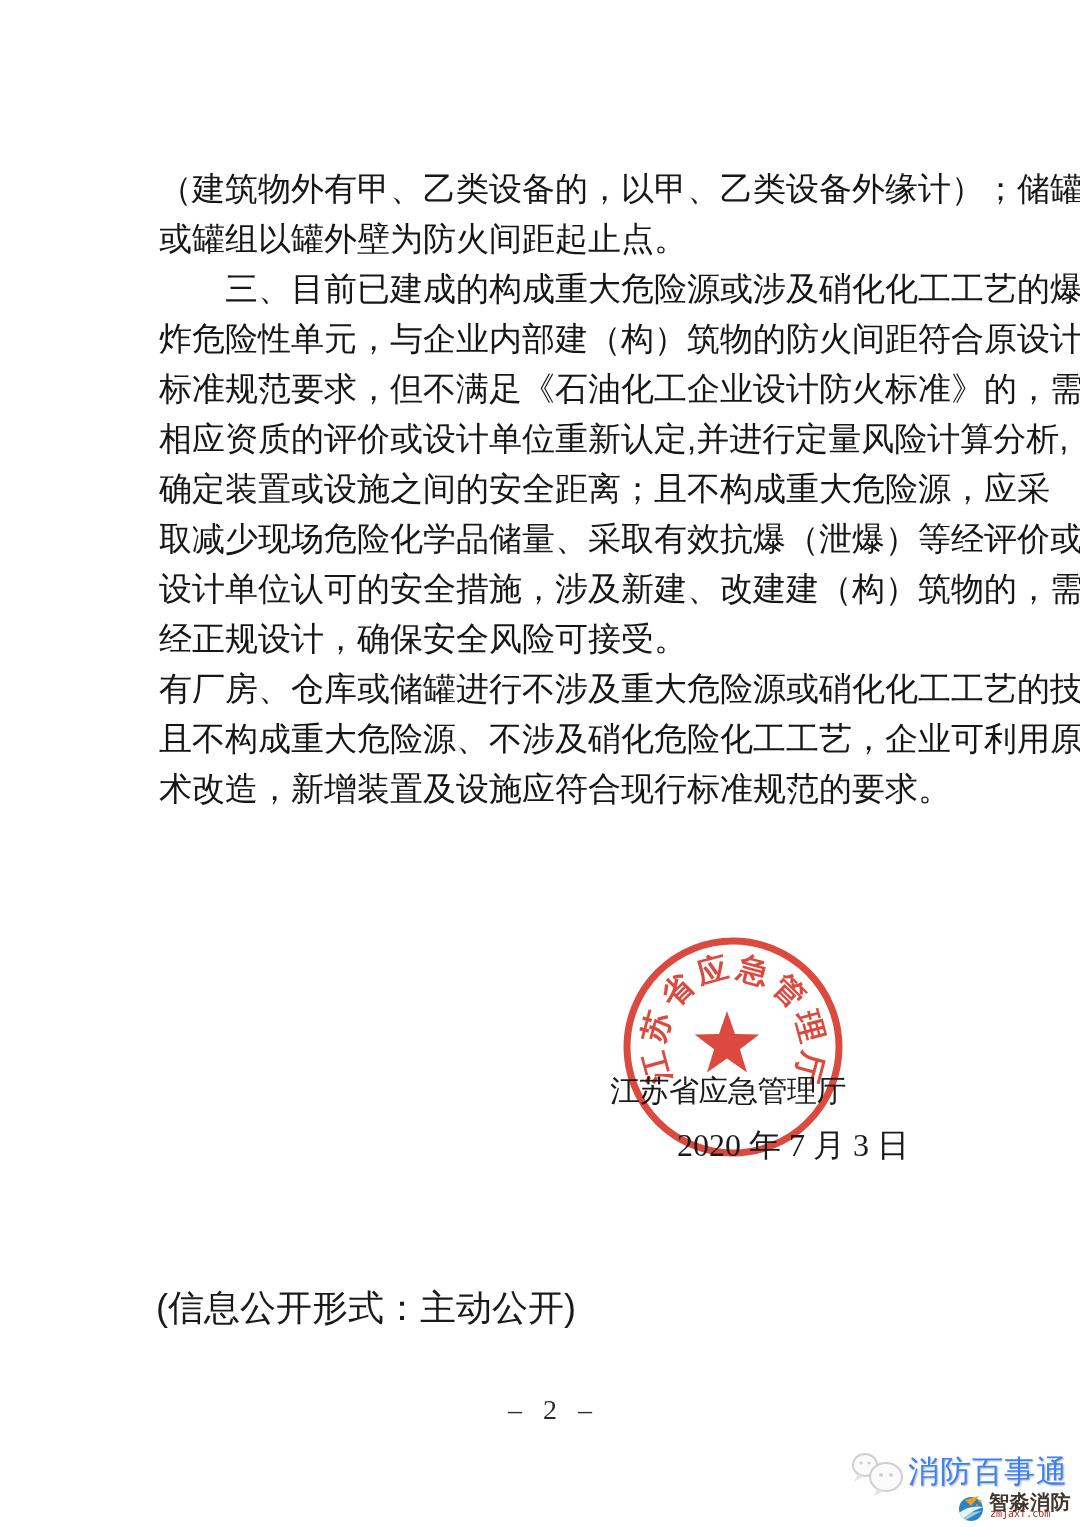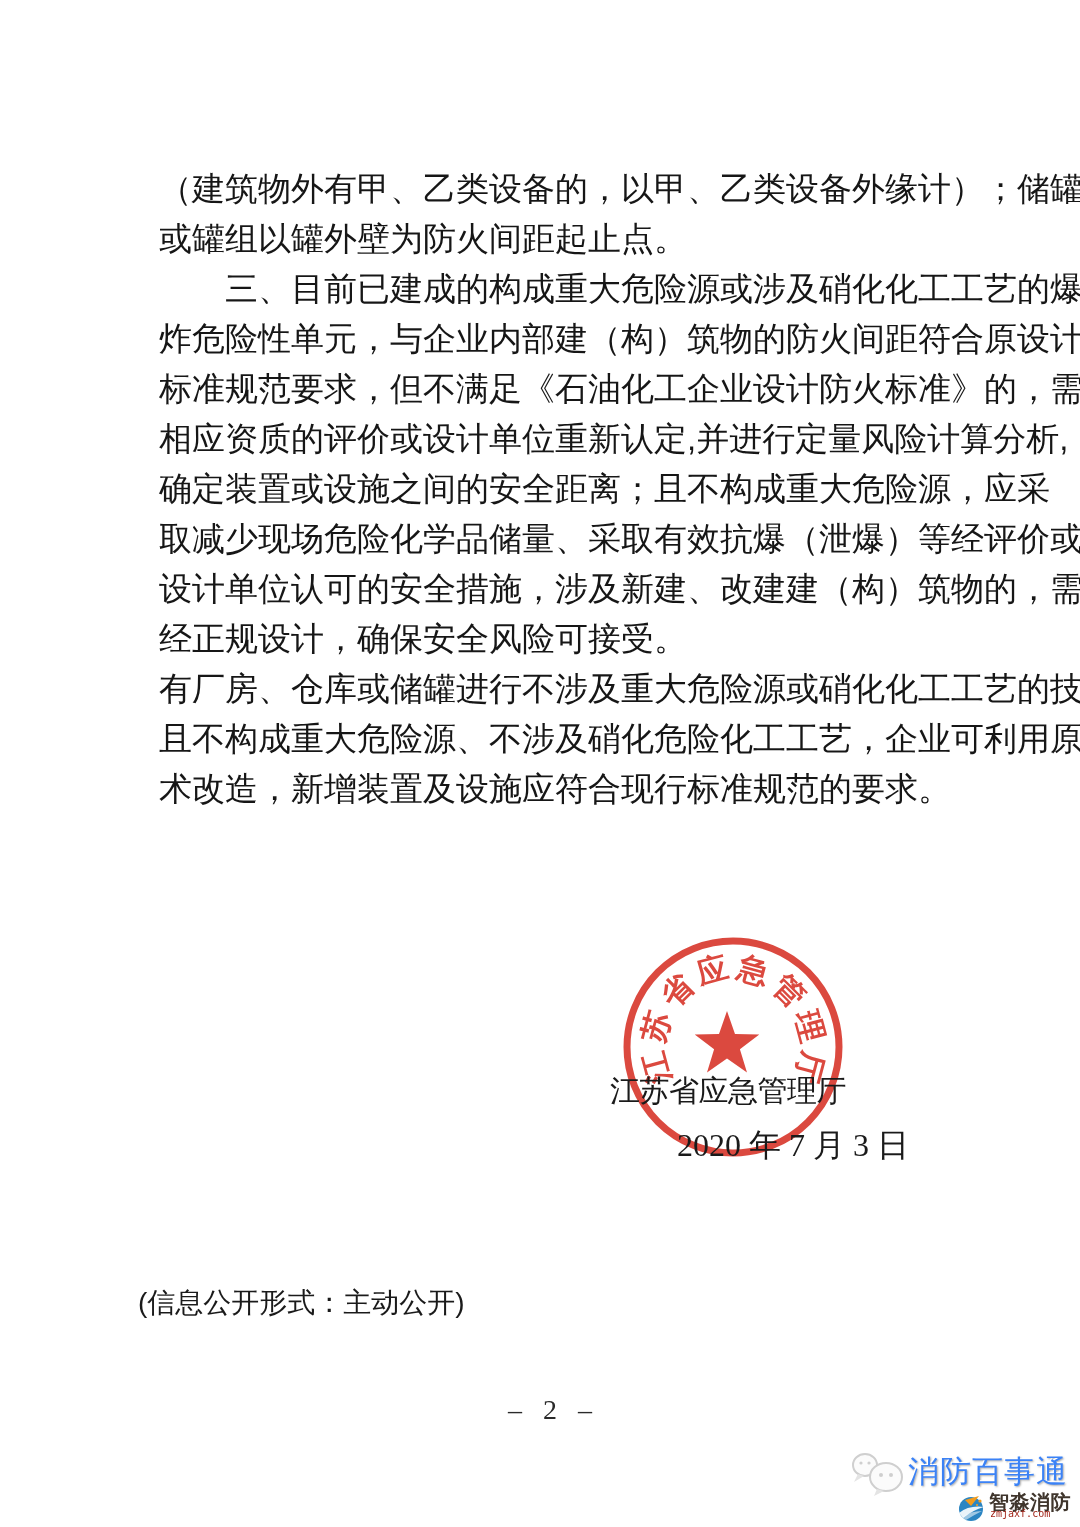--- a/index.html
+++ b/index.html
@@ -26,22 +26,22 @@
   #agency{
     position:absolute;left:610px;top:1071px;z-index:2;
     font-size:30px;letter-spacing:-0.5px;color:#1a1a1a;white-space:nowrap;
   }
   #issue-date{
     position:absolute;left:629px;top:1124px;z-index:2;
     font-family:"Liberation Serif",serif;font-size:32px;color:#1a1a1a;white-space:nowrap;margin-left:48px;
   }
   
   #disclosure{
-    position:absolute;left:138px;top:1284px;
-    font-size:28px;color:#1a1a1a;white-space:nowrap;
+    position:absolute;left:156px;top:1284px;
+    font-size:36px;color:#1a1a1a;white-space:nowrap;
   }
   #pagenum{
     position:absolute;left:551px;top:1394px;transform:translateX(-50%);
     font-family:"Liberation Serif",serif;font-size:28px;color:#2a2a2a;
     white-space:nowrap;letter-spacing:2px;word-spacing:10px;
   }
   
   #watermark{position:absolute;left:850px;top:1447px;width:230px;height:50px;}
   #watermark .bubbles{position:absolute;left:0;top:2px;}
   #wm-text{

